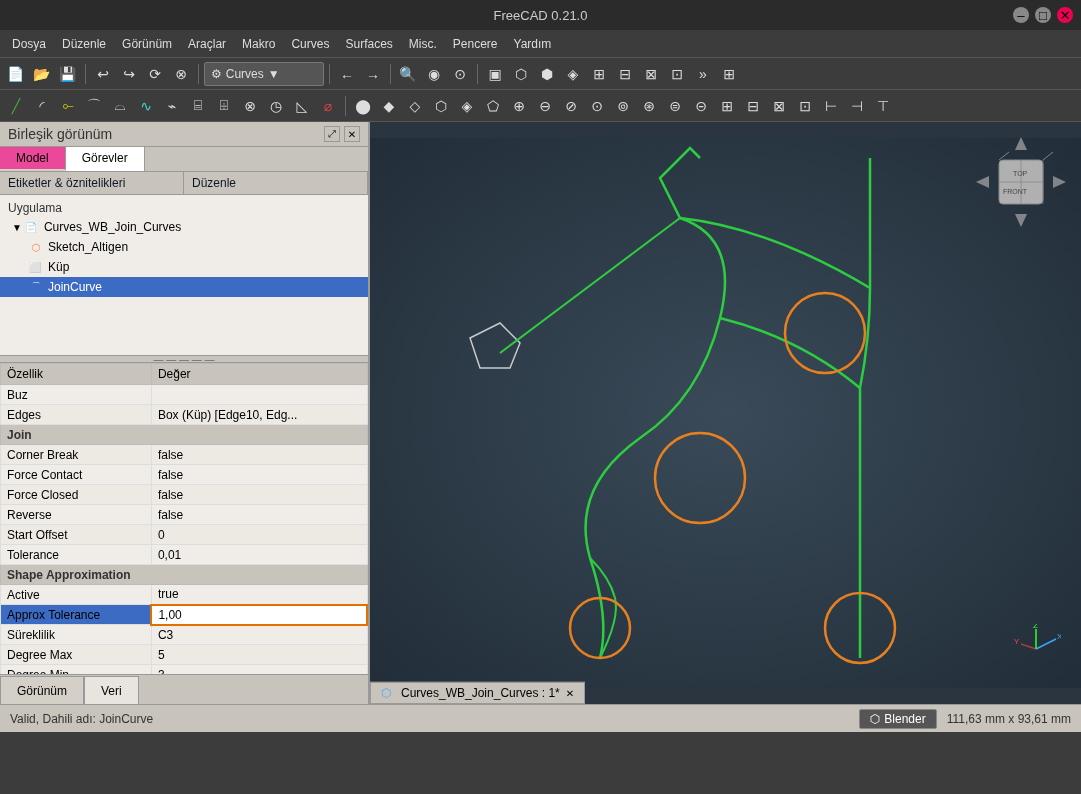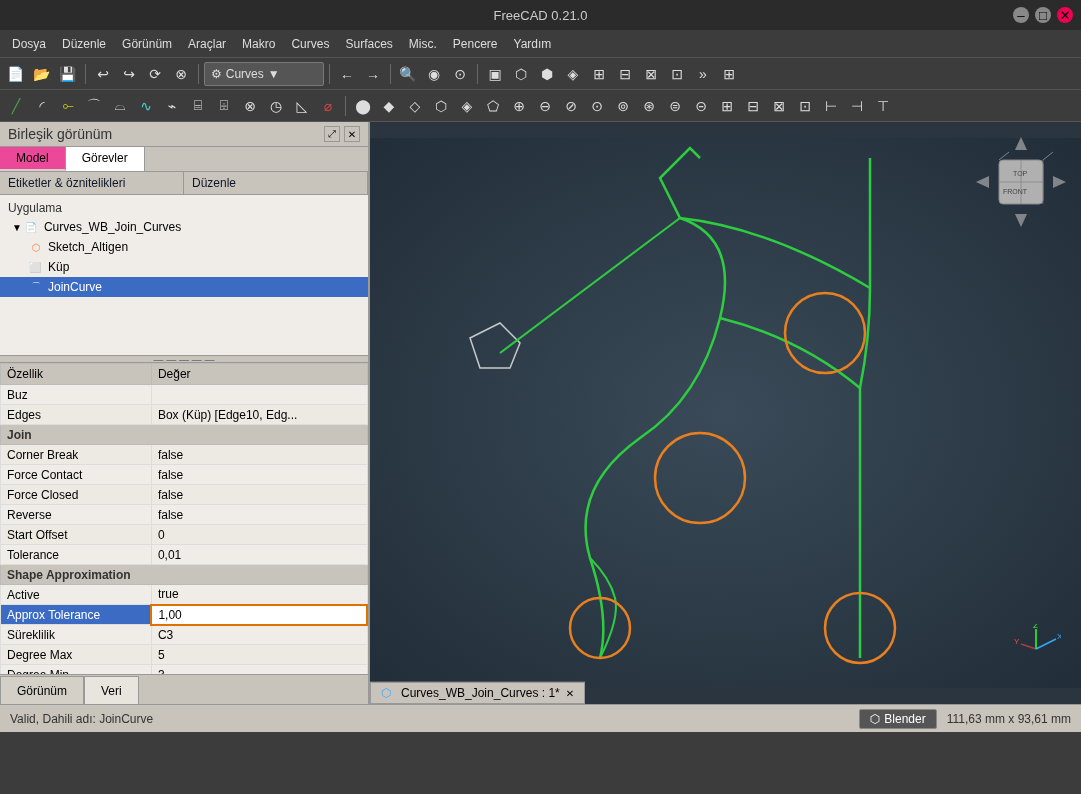--- a/index.html
+++ b/index.html
@@ -519,21 +519,21 @@
 
           <tr class="section-header">
             <td colspan="2">Shape Approximation</td>
           </tr>
           <tr>
             <td>Active</td>
             <td>true</td>
           </tr>
 
           <tr class="selected-edit">
-            <td style="background:#3c6bc4; color:#ffffff;">Approx Tolerance</td>
+            <td style="background:#3c6bc4; color:#000000;">Approx Tolerance</td>
             <td style="background:#fff; border: 2px solid #e07000;">1,00</td>
           </tr>
           <tr>
             <td>Süreklilik</td>
             <td>C3</td>
           </tr>
           <tr>
             <td>Degree Max</td>
             <td>5</td>
           </tr>

